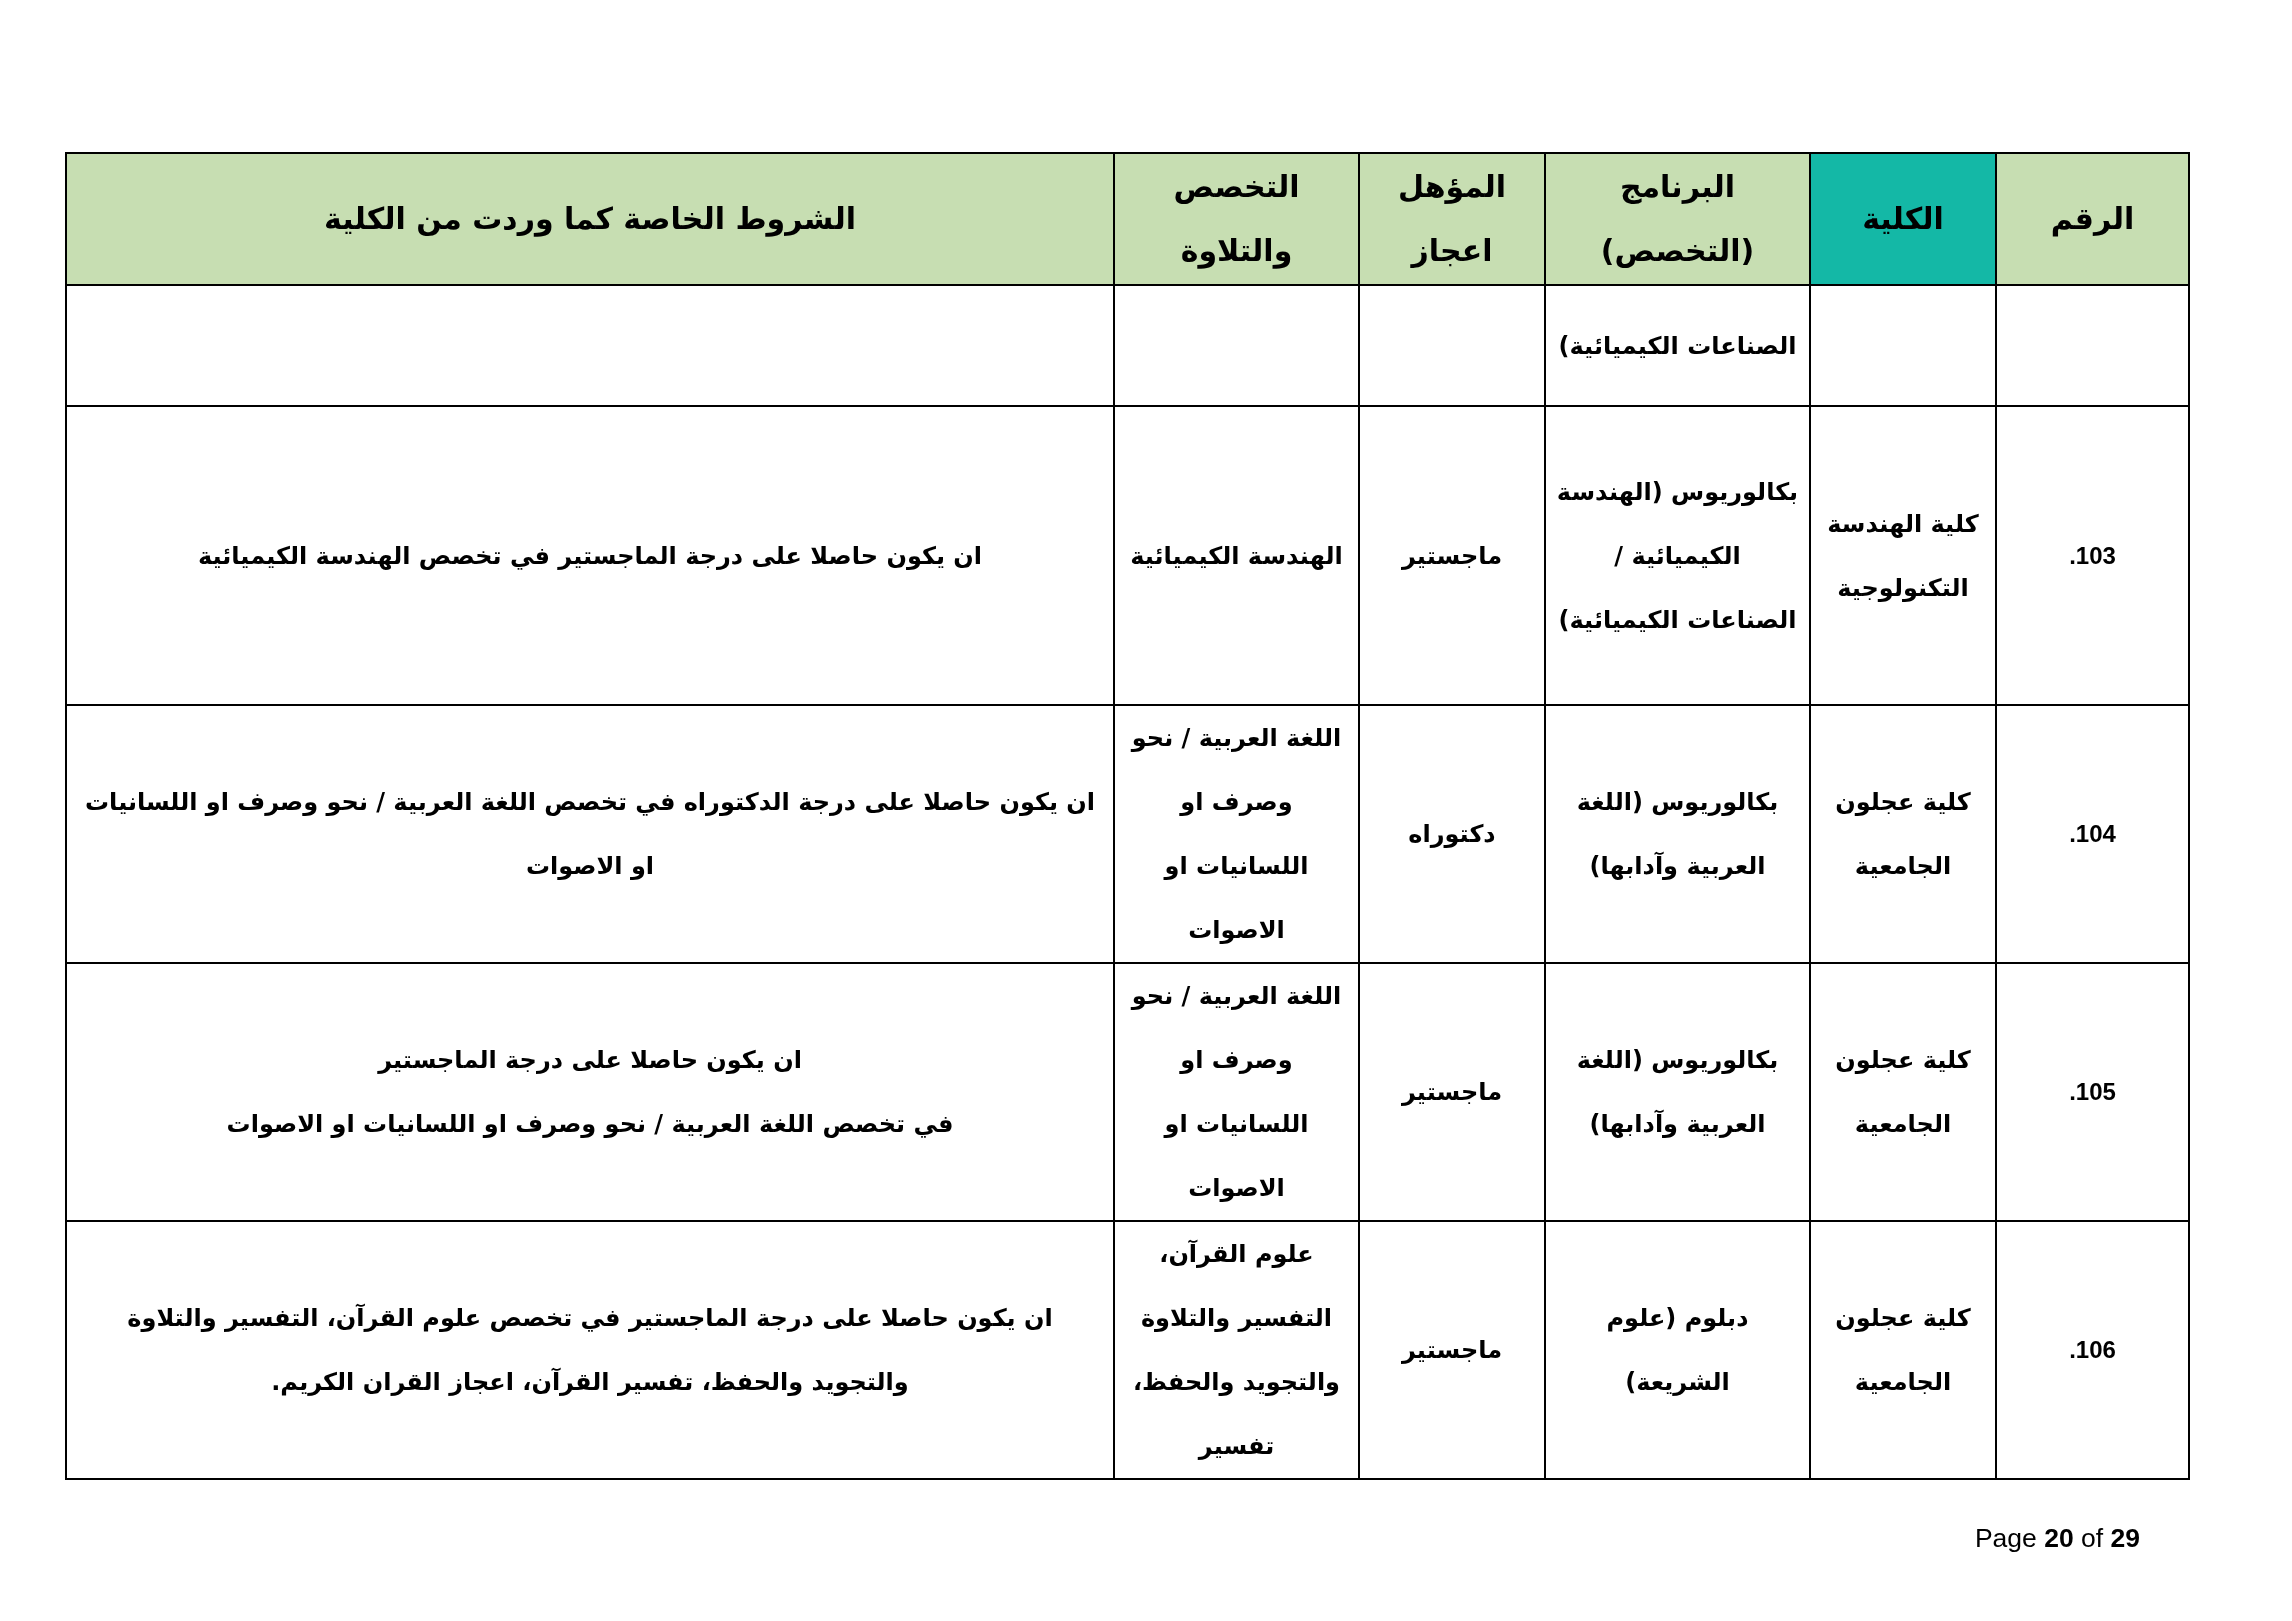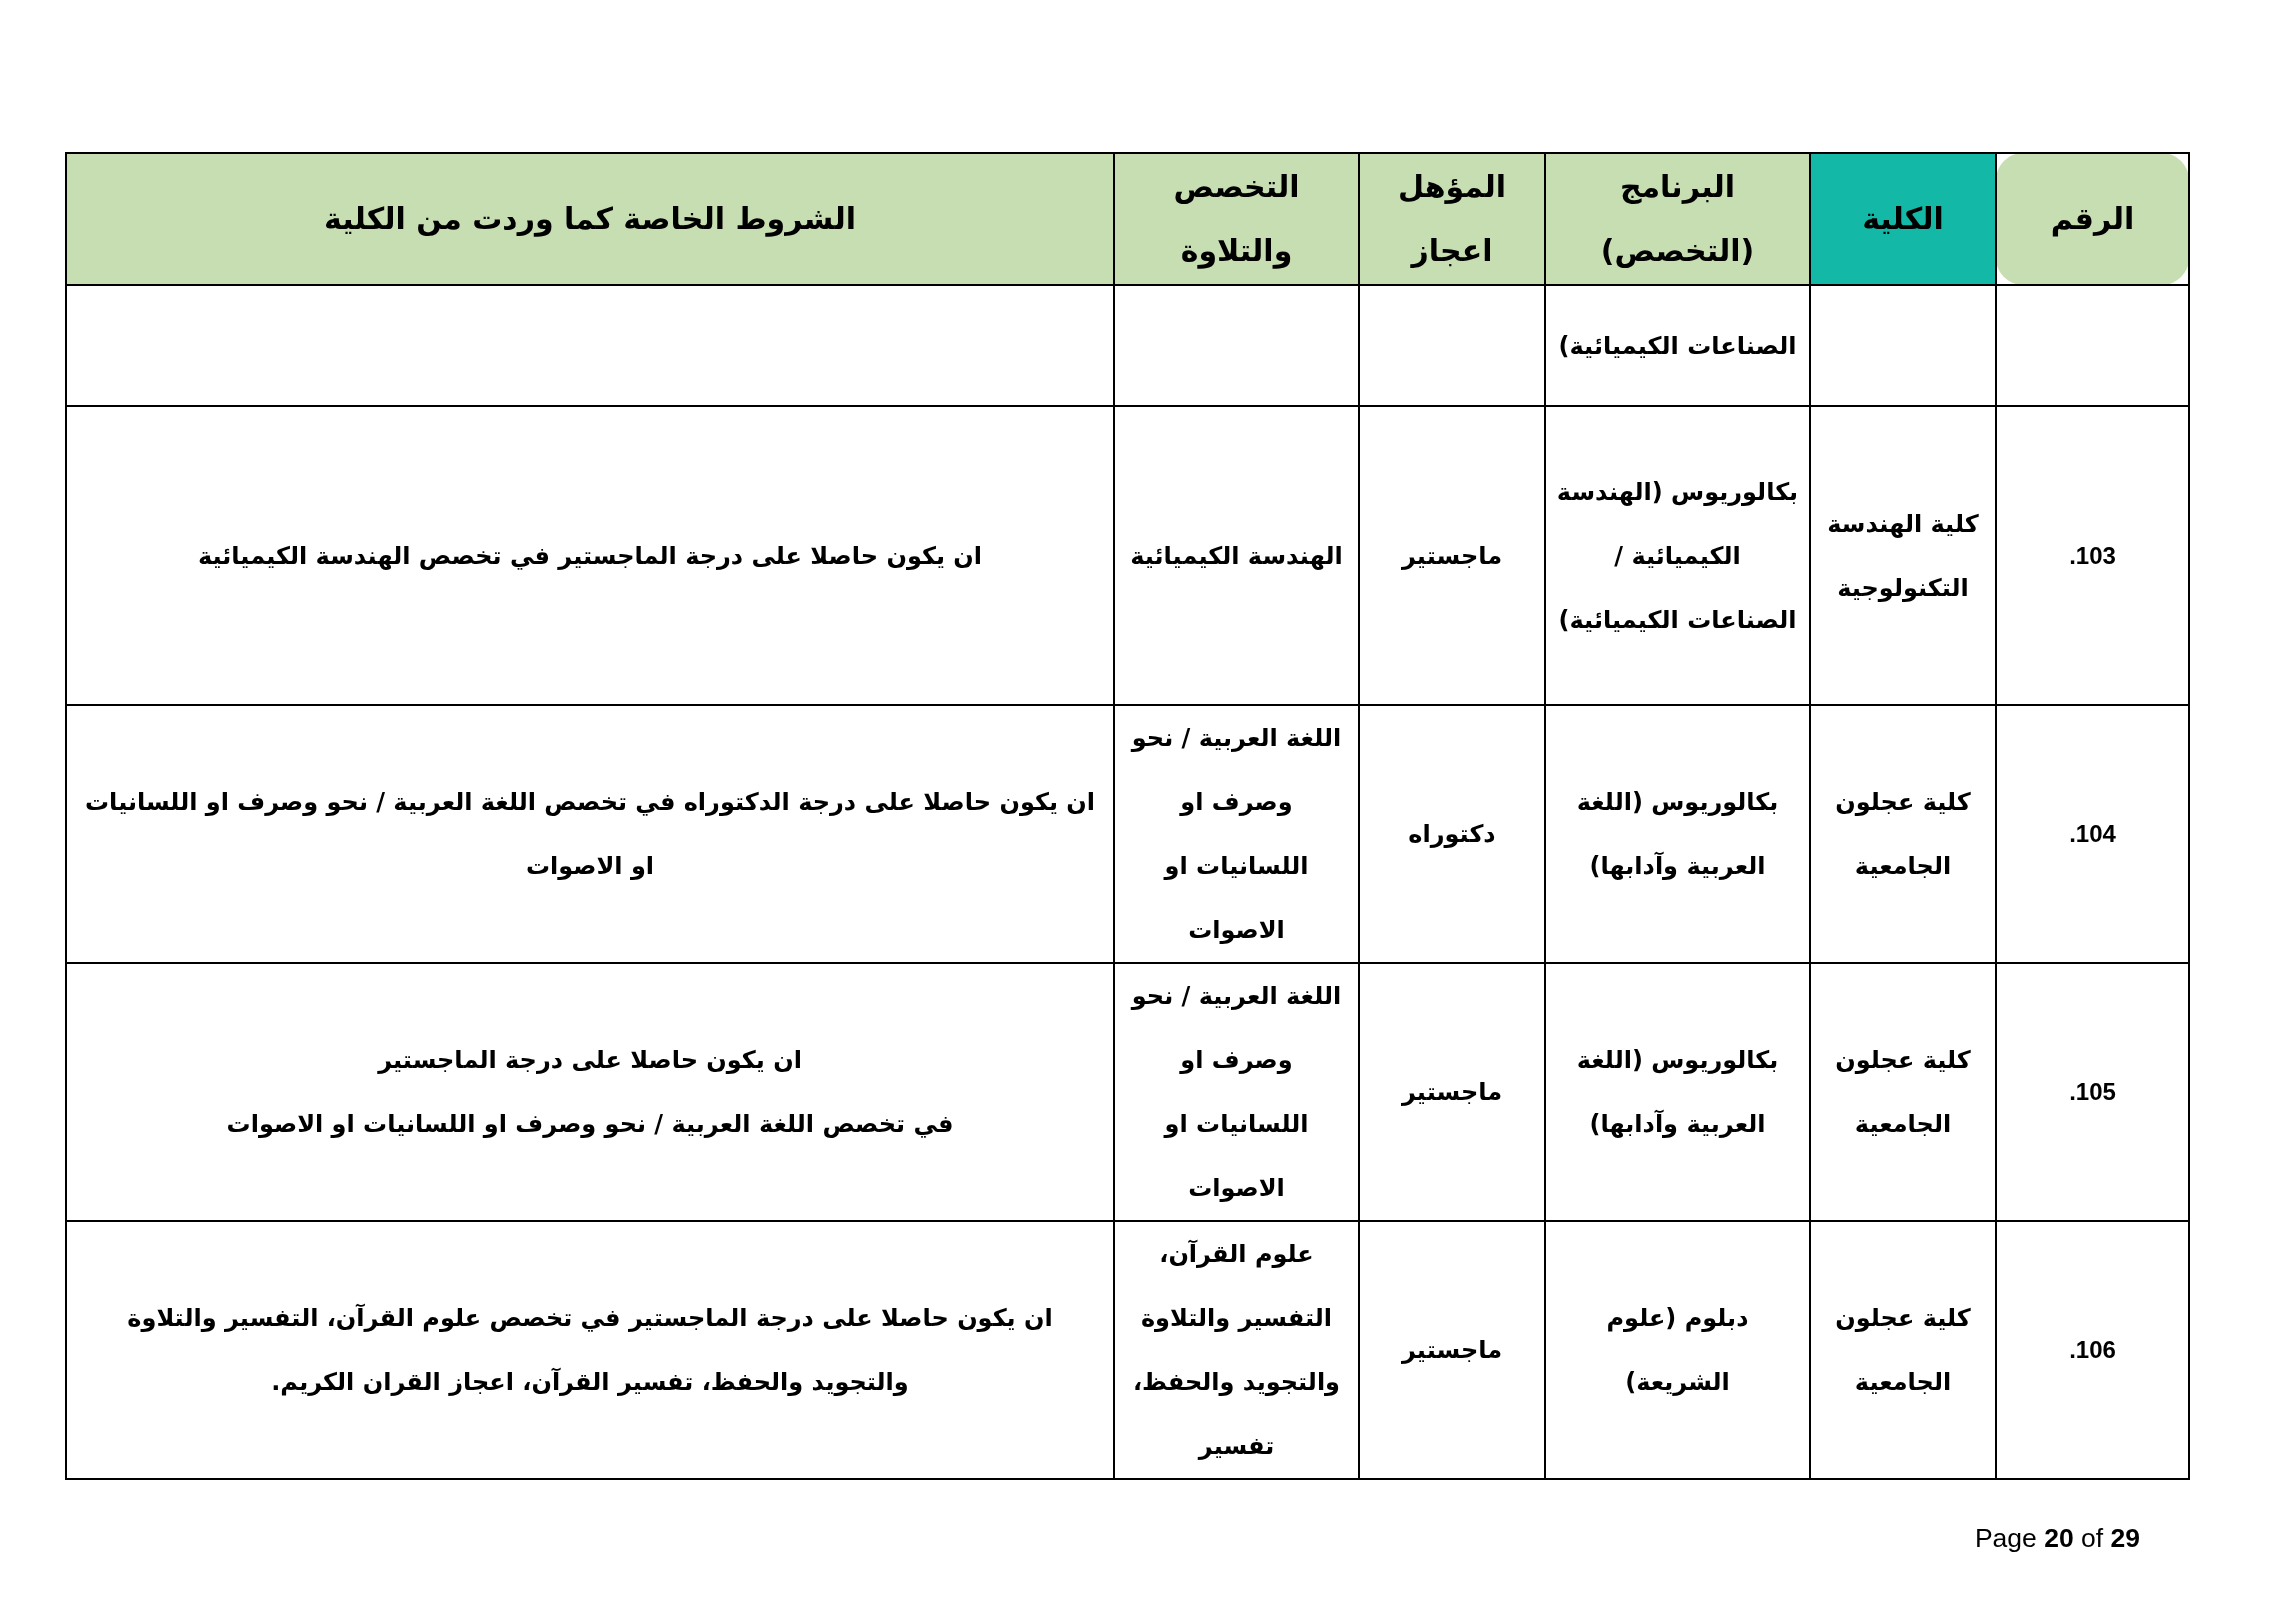--- a/index.html
+++ b/index.html
@@ -62,21 +62,21 @@
     <colgroup>
       <col style="width:193px">
       <col style="width:186px">
       <col style="width:265px">
       <col style="width:186px">
       <col style="width:245px">
       <col style="width:1048px">
     </colgroup>
     <thead>
       <tr class="h-header">
-        <th class="hdr" style="background: rgb(199, 222, 178); border-radius: 27px;">الرقم</th>
+        <th class="hdr" style="background: rgb(199, 222, 178);">الرقم</th>
         <th class="hdr" style="background: #14b8a6;">الكلية</th>
         <th class="hdr" style="background: rgb(199, 222, 178);">البرنامج
 (التخصص)</th>
         <th class="hdr" style="background: rgb(199, 222, 178);">المؤهل
 اعجاز</th>
         <th class="hdr" style="background: rgb(199, 222, 178);">التخصص
 والتلاوة</th>
         <th class="hdr" style="background: rgb(199, 222, 178);">الشروط الخاصة كما وردت من الكلية</th>
       </tr>
     </thead>

